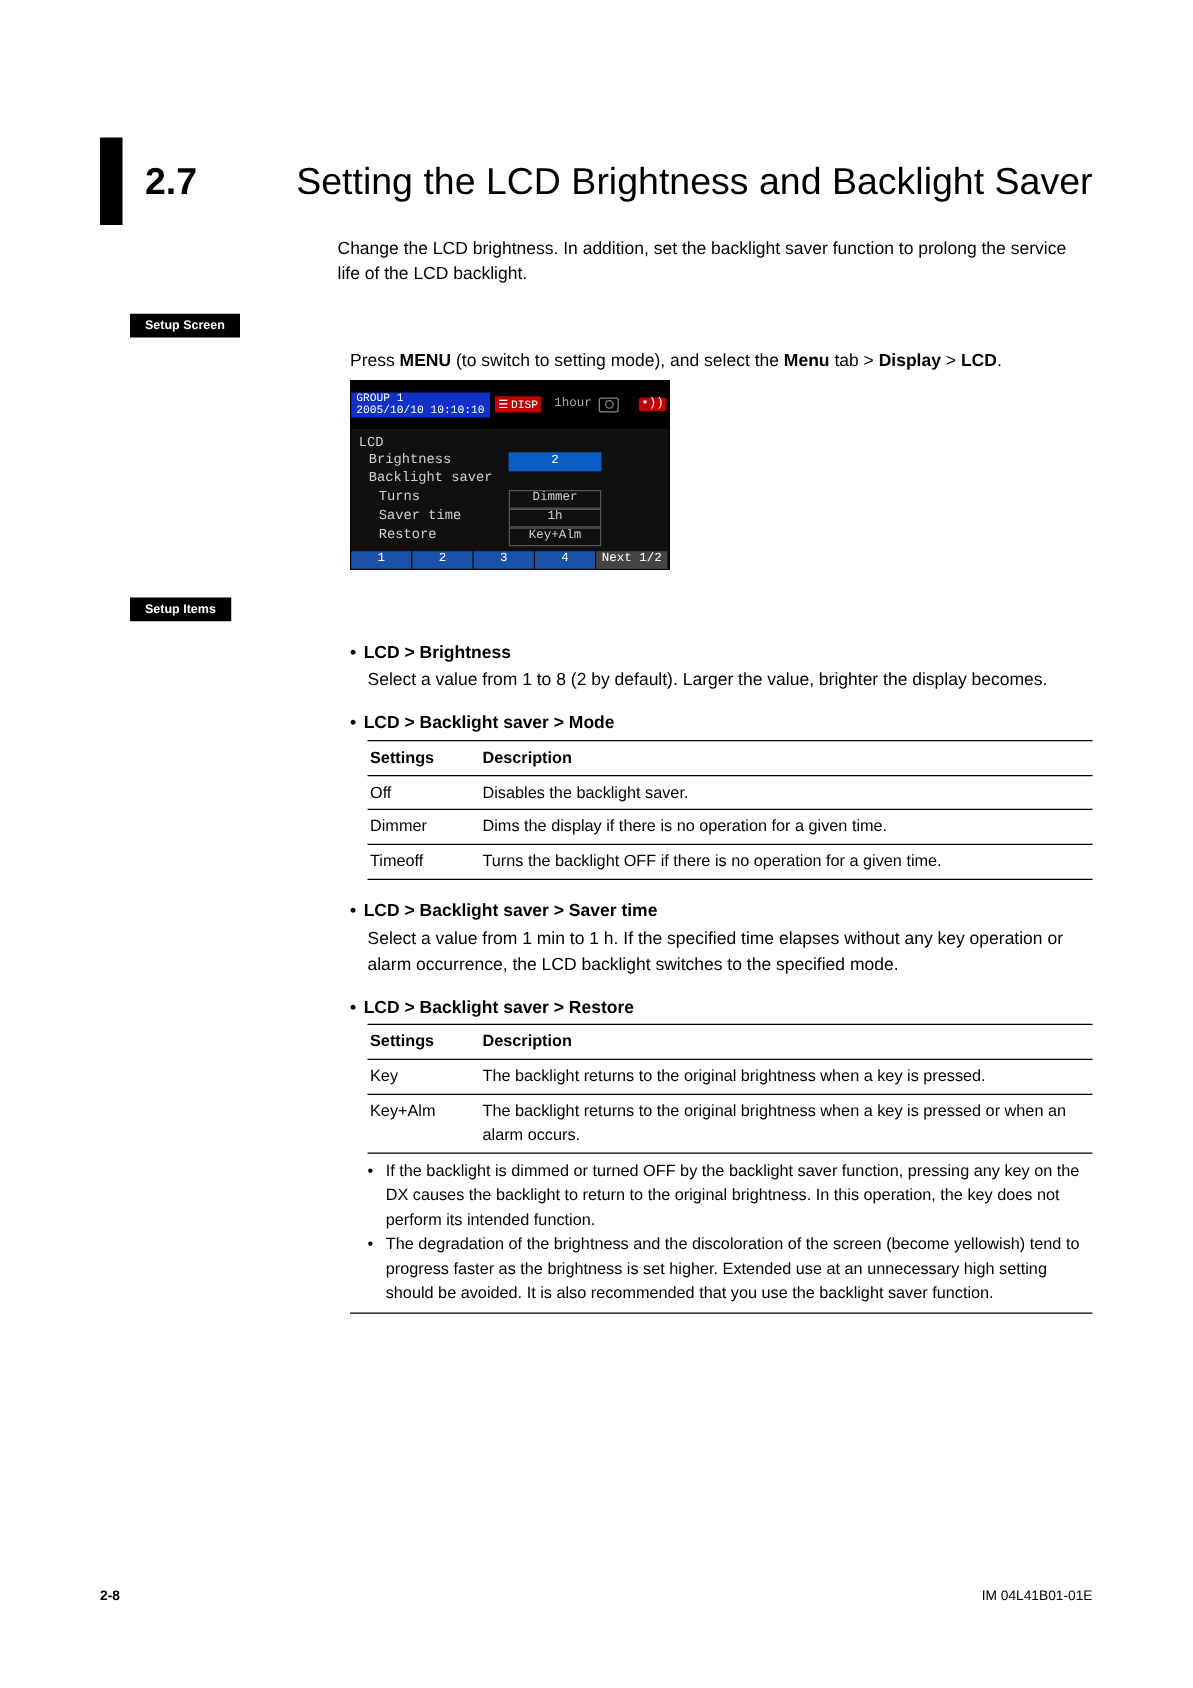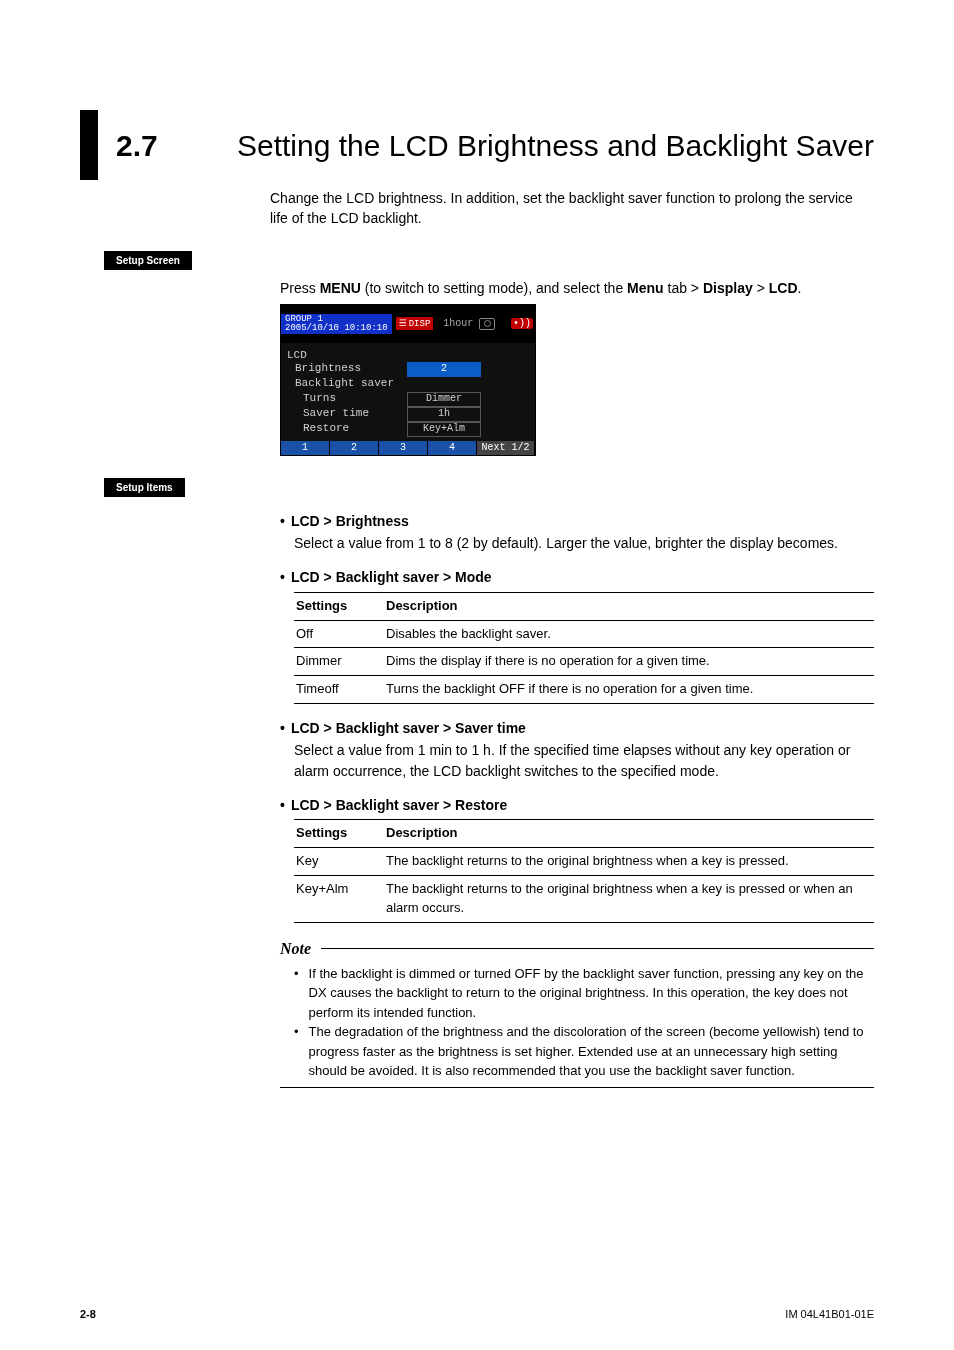--- a/index.html
+++ b/index.html
@@ -199,24 +199,20 @@
               <td>The backlight returns to the original brightness when a key is pressed.</td>
             </tr>
           <tr>
               <td class="col1">Key+Alm</td>
               <td>The backlight returns to the original brightness when a key is pressed or when an alarm occurs.</td>
             </tr>
         </tbody>
       </table>
     </div>
 
-    <div class="note-head">
-        <span>Note</span>
-        <span class="note-line"></span>
-      </div>
     <div class="note-list">
       <div class="nrow">
           <span class="dot">•</span>
           <span>If the backlight is dimmed or turned OFF by the backlight saver function, pressing any key on the DX causes the backlight to return to the original brightness. In this operation, the key does not perform its intended function.</span>
         </div>
       <div class="nrow">
           <span class="dot">•</span>
           <span>The degradation of the brightness and the discoloration of the screen (become yellowish) tend to progress faster as the brightness is set higher. Extended use at an unnecessary high setting should be avoided. It is also recommended that you use the backlight saver function.</span>
         </div>
     </div>

